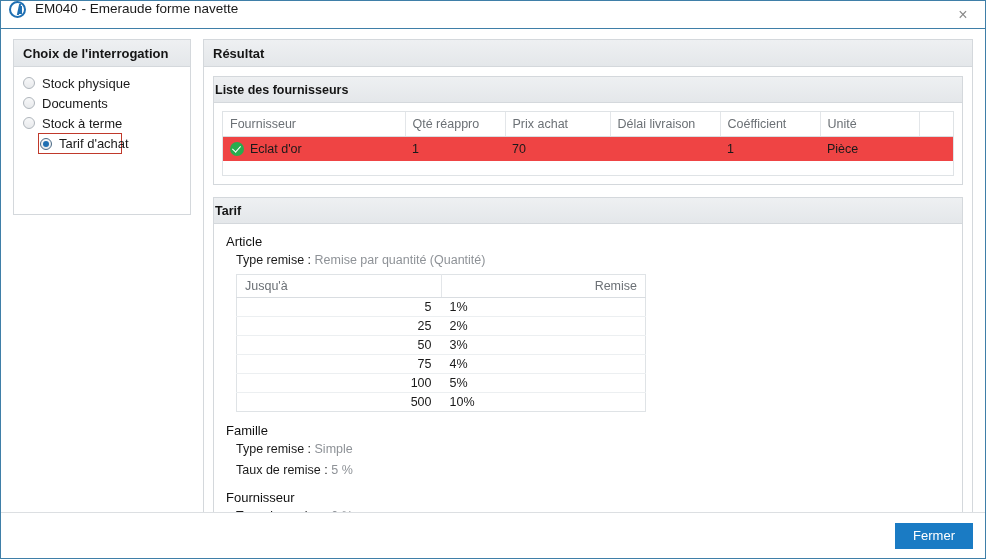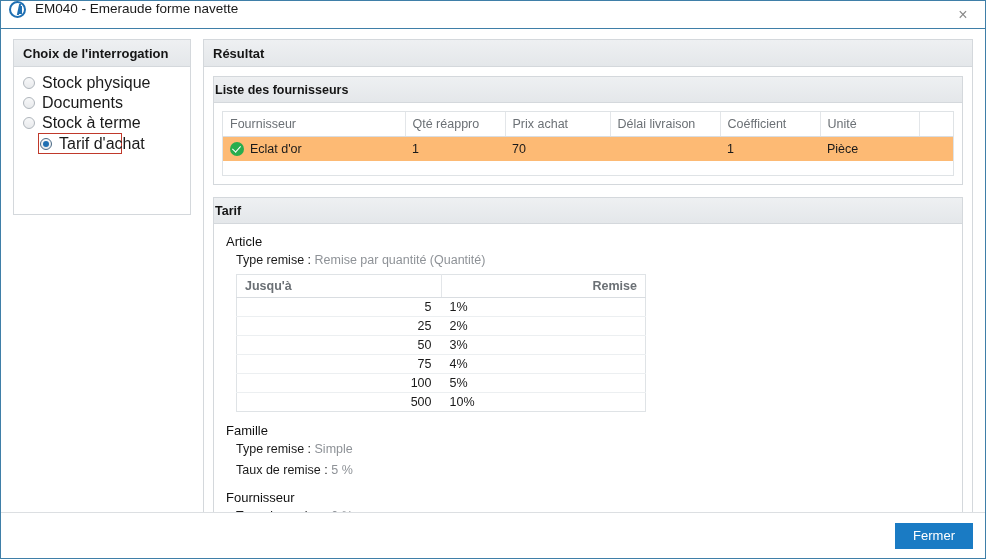--- a/index.html
+++ b/index.html
@@ -158,21 +158,21 @@
     position: absolute;
     left: 2px;
     top: 2px;
     width: 6px;
     height: 6px;
     border-radius: 50%;
     background: #1f6fb2;
   }
   .radio-label {
     margin-left: 7px;
-    font-size: 16px;
+    font-size: 13px;
     color: #1a1a1a;
     white-space: nowrap;
   }
 
   
   .result {
     flex: 1 1 auto;
     display: flex;
     flex-direction: column;
     min-width: 0;
@@ -221,21 +221,21 @@
   }
   table.grid th:last-child { border-right: none; }
   table.grid td {
     padding: 5px 7px;
     color: #1a1a1a;
     height: 24px;
     box-sizing: border-box;
     overflow: hidden;
     white-space: nowrap;
   }
-  tr.row-selected td { background: #fdba74; margin-left: 12px; }
+  tr.row-selected td { background: #ef4444; margin-left: 12px; }
   .grid-wrap { border: 1px solid #dfe3e6; }
   .grid-foot { height: 14px; background: #ffffff; }
   .check-icon {
     display: inline-block;
     width: 14px;
     height: 14px;
     border-radius: 50%;
     background: #27ad4e;
     position: relative;
     vertical-align: -3px;
@@ -272,21 +272,21 @@
 
   table.disc {
     border-collapse: collapse;
     font-size: 12.5px;
     width: 410px;
     margin: 5px 0 0 10px;
     border: 1px solid #dfe3e6;
     table-layout: fixed;
   }
   table.disc th {
-    font-weight: bold;
+    font-weight: normal;
     color: #6b7075;
     text-align: left;
     padding: 4px 8px;
     border-bottom: 1px solid #d9dde1;
     border-right: 1px solid #e3e6e9;
     height: 21px;
     box-sizing: border-box;
   }
   table.disc th:last-child { border-right: none; text-align: right; }
   table.disc td {

